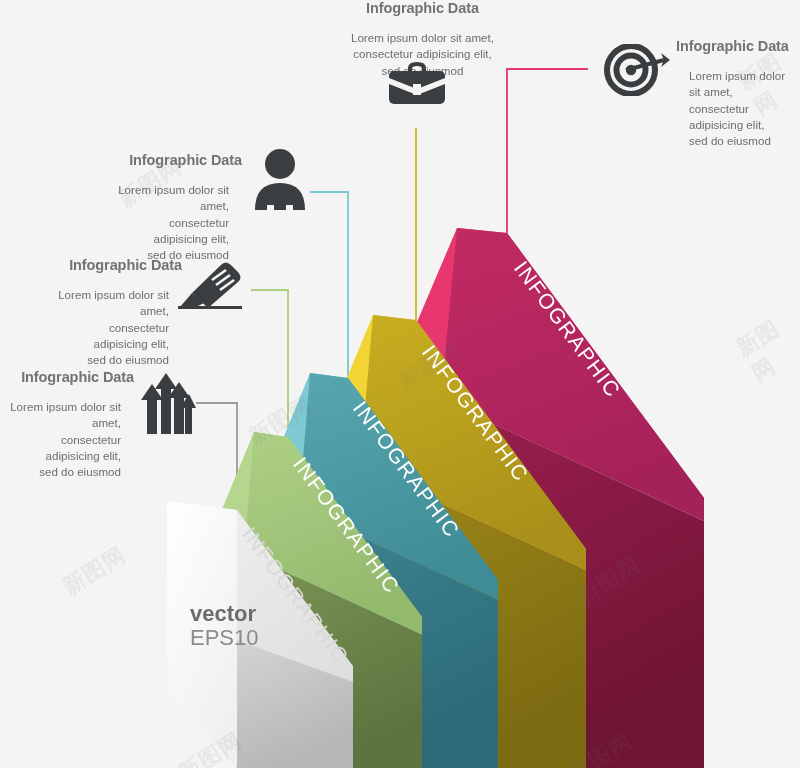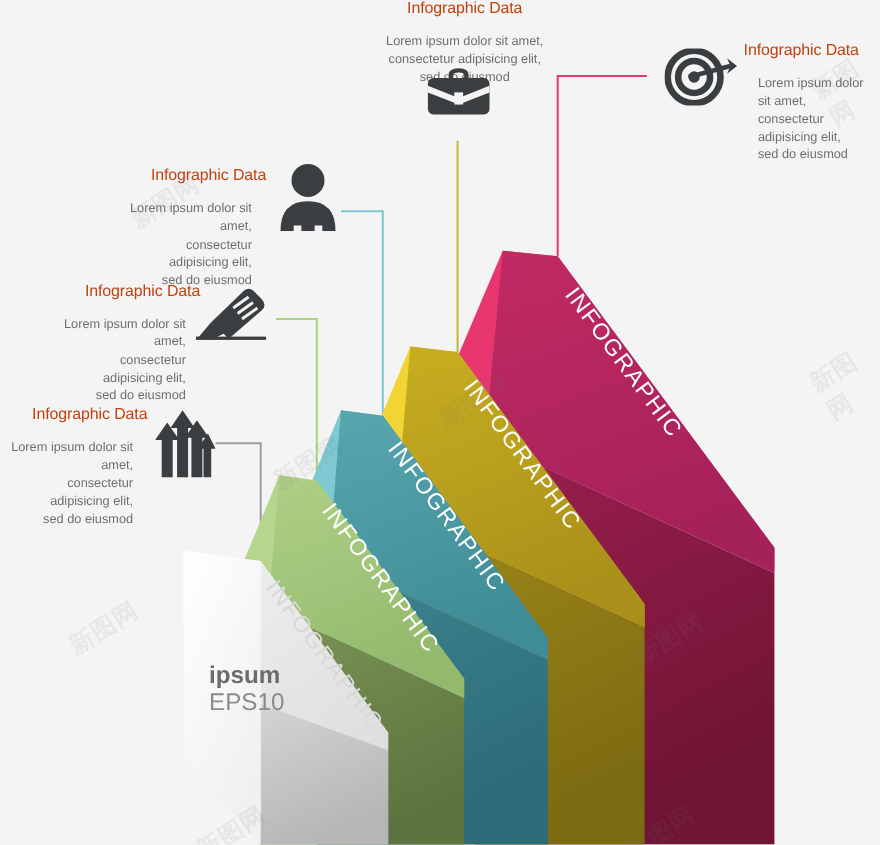--- a/index.html
+++ b/index.html
@@ -20,22 +20,22 @@
     height: 768px;
     overflow: hidden;
     background: #f4f4f4;
   }
   .callout {
     position: absolute;
     width: 200px;
   }
   .callout .c-title {
     font-size: 14.5px;
-    font-weight: normal;
-    color: #c2410c;
+    font-weight: bold;
+    color: #737373;
     margin: 0 0 4px 0;
     line-height: 1.15;
     letter-spacing: -0.1px;
   }
   .callout .c-body {
     font-size: 11.6px;
     color: #6d6e71;
     line-height: 1.42;
     margin: 13px;
     white-space: pre-line;
@@ -278,21 +278,21 @@
   <div class="icon-box" style="left:140px; top:368px;">
     <svg width="56" height="66" viewBox="0 0 56 66" fill="#3b3e40">
       <path d="M7 66 V32 H1 L12 16 L23 32 H17 V66 Z"></path>
       <path d="M21 66 V21 H15 L26 5 L37 21 H31 V66 Z"></path>
       <path d="M34 66 V30 H28 L39 14 L50 30 H44 V66 Z"></path>
       <path d="M45 66 V40 H40 L49 26 L56 40 H52 V66 Z"></path>
     </svg>
   </div>
 
   <div class="vecmark">
-    <p class="v1">ipsum</p>
+    <p class="v1">vector</p>
     <p class="v2">EPS10</p>
   </div>
 
   <div class="wm" style="left:116px; top:168px;">新图网</div>
   <div class="wm" style="left:744px; top:52px;">新图网</div>
   <div class="wm" style="left:742px; top:318px;">新图网</div>
   <div class="wm" style="left:396px; top:350px;">新图网</div>
   <div class="wm" style="left:60px; top:556px;">新图网</div>
   <div class="wm" style="left:574px; top:566px;">新图网</div>
   <div class="wm" style="left:176px; top:742px;">新图网</div>

